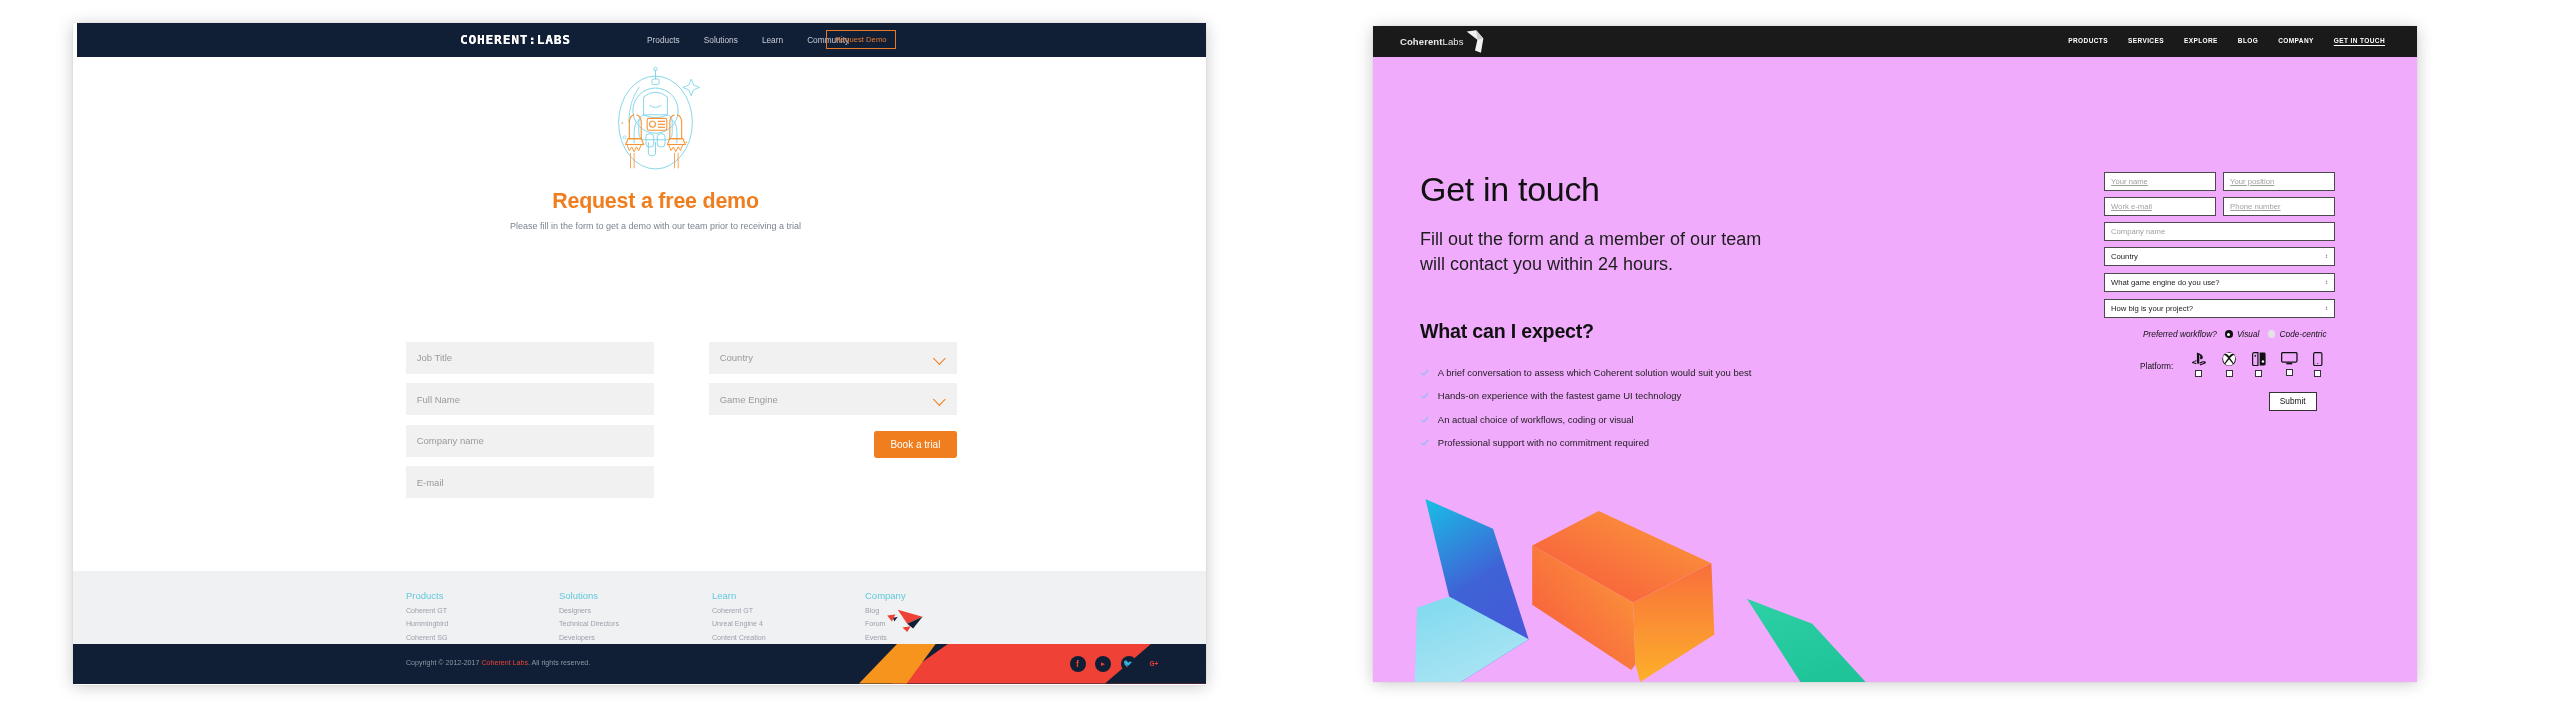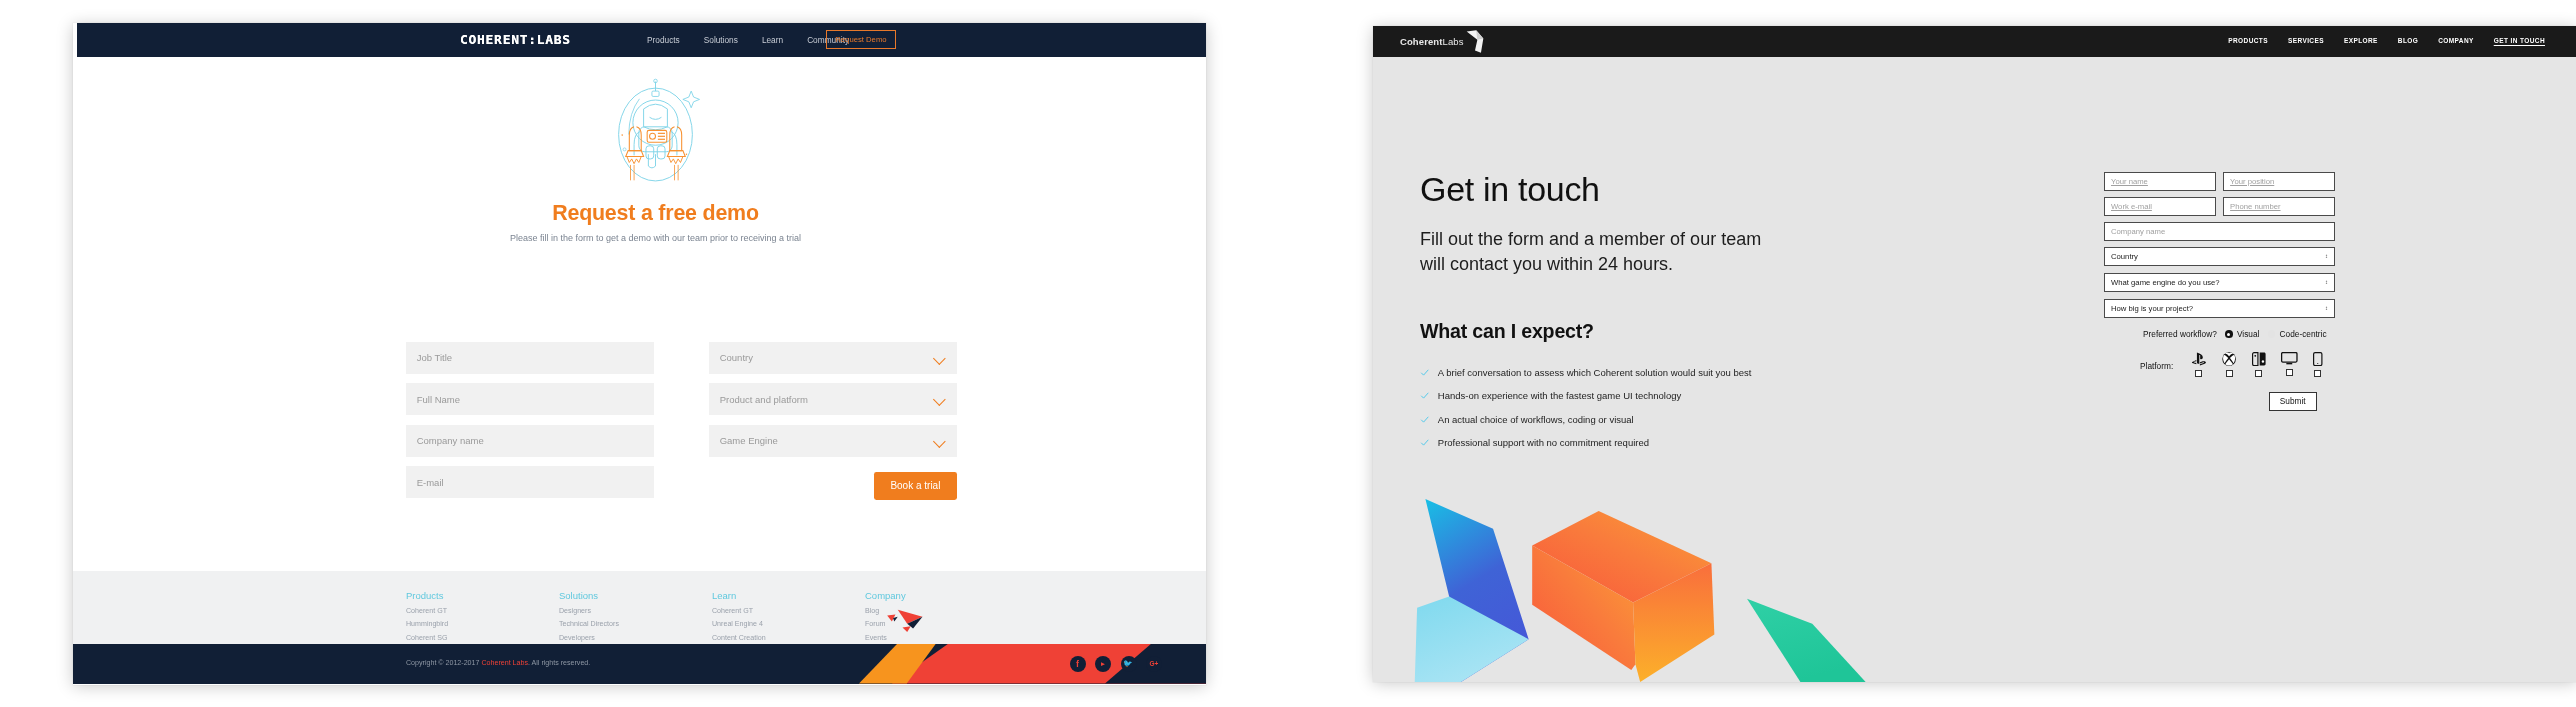--- a/index.html
+++ b/index.html
@@ -40,21 +40,21 @@
   }
   .l-demo-btn {
     position: absolute; left: 749px; top: 7.1px;
     border: 1.2px solid #e8792b; color: #e8792b;
     font-size: 7.7px; padding: 4.2px 8.3px; white-space: nowrap;
     background: transparent;
   }
 
   
   .l-hero {
-    position: absolute; left: 0; top: 46px; width: 100%; padding-left: 32px;
+    position: absolute; left: 0; top: 34px; width: 100%; padding-left: 32px;
   }
   .astro-wrap { width: 100%; display: flex; justify-content: center; padding-top: 9.5px; }
   .l-title {
     text-align: center; color: #f07d1e; font-size: 21.4px; font-weight: 800;
     margin-top: 3.6px; letter-spacing: -0.2px;
   }
   .l-sub {
     text-align: center; color: #7b8491; font-size: 9px; margin-top: 7.7px;
   }
 
@@ -135,22 +135,22 @@
     clip-path: polygon(50% 0, 100% 0, 62% 100%, 0% 100%);
     z-index: 2;
   }
   .plane-deco {
     position: absolute; left: 813px; top: 583px; width: 53px; height: 31px; z-index: 5;
   }
 
   
   .page-right {
     position: absolute; left: 1373px; top: 25.5px;
-    width: 1204px; height: 656px;
-    background: #e5e5e5;
+    width: 1044px; height: 656px;
+    background: #f0abfc;
     box-shadow: 0 2.4px 15.4px rgba(0,0,0,0.22), 0 0 0 0.6px rgba(0,0,0,0.04);
     overflow: hidden;
   }
   .r-nav {
     position: absolute; left: 0; top: 0; width: 100%; height: 31px;
     background: #1a1a1a;
   }
   .r-logo {
     position: absolute; left: 27px; top: 10px;
     color: #fff; font-size: 9.5px; font-weight: 700; letter-spacing: 0.1px;
@@ -200,21 +200,21 @@
   .r-inp.full { width: 231px; }
   .r-sel {
     border: 0.6px solid #4a4a4a; height: 19.6px; width: 231px; background: #fff;
     font-size: 7.7px; color: #1a1a1a; padding: 0 6px; margin-bottom: 6.5px;
     display: flex; align-items: center; justify-content: space-between;
   }
   .r-sel .arrows { font-size: 6px; color: #444; line-height: 1; }
 
   .r-workflow {
     display: flex; align-items: center; gap: 8.3px; margin-top: 10.7px;
-    font-size: 8.3px; color: #111; justify-content: flex-start; padding-left: 39px;
+    font-size: 8.3px; color: #111; justify-content: flex-start; padding-left: 39px; font-style: italic;
   }
   .radio { width: 7.7px; height: 7.7px; border-radius: 50%; display:inline-block; position: relative; }
   .radio.on { background: #111; }
   .radio.on::after {
     content:""; position:absolute; left:2.4px; top:2.4px; width:3px; height:3px;
     border-radius:50%; background:#fff;
   }
   .radio.off { background: #e3e3e3; }
   .r-wf-opt { display: flex; align-items: center; gap: 4.2px; }
 
@@ -296,21 +296,20 @@
 
     <div class="l-form">
       <div class="l-col">
         <div class="l-field">Job Title</div>
         <div class="l-field">Full Name</div>
         <div class="l-field">Company name</div>
         <div class="l-field">E-mail</div>
       </div>
       <div class="l-col">
         <div class="l-field l-select">Country</div>
-        <div class="l-field l-select">Product and platform</div>
         <div class="l-field l-select">Game Engine</div>
         <button class="l-book">Book a trial</button>
       </div>
     </div>
 
     <div class="l-footer">
       <div class="l-footer-inner">
         <div class="l-fcol">
           <h4>Products</h4>
           <a>Coherent GT</a>

